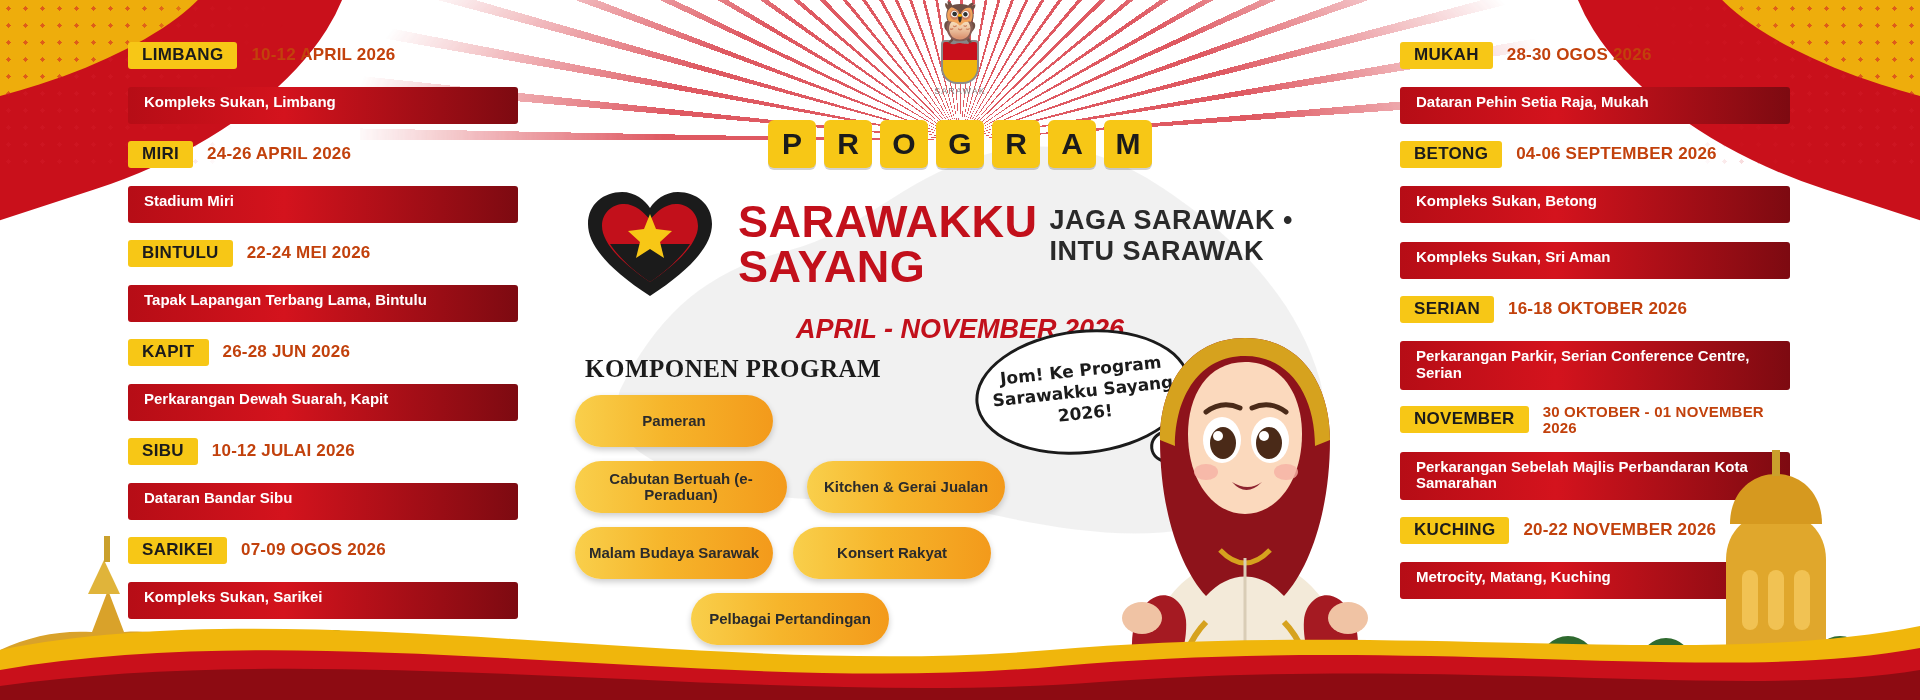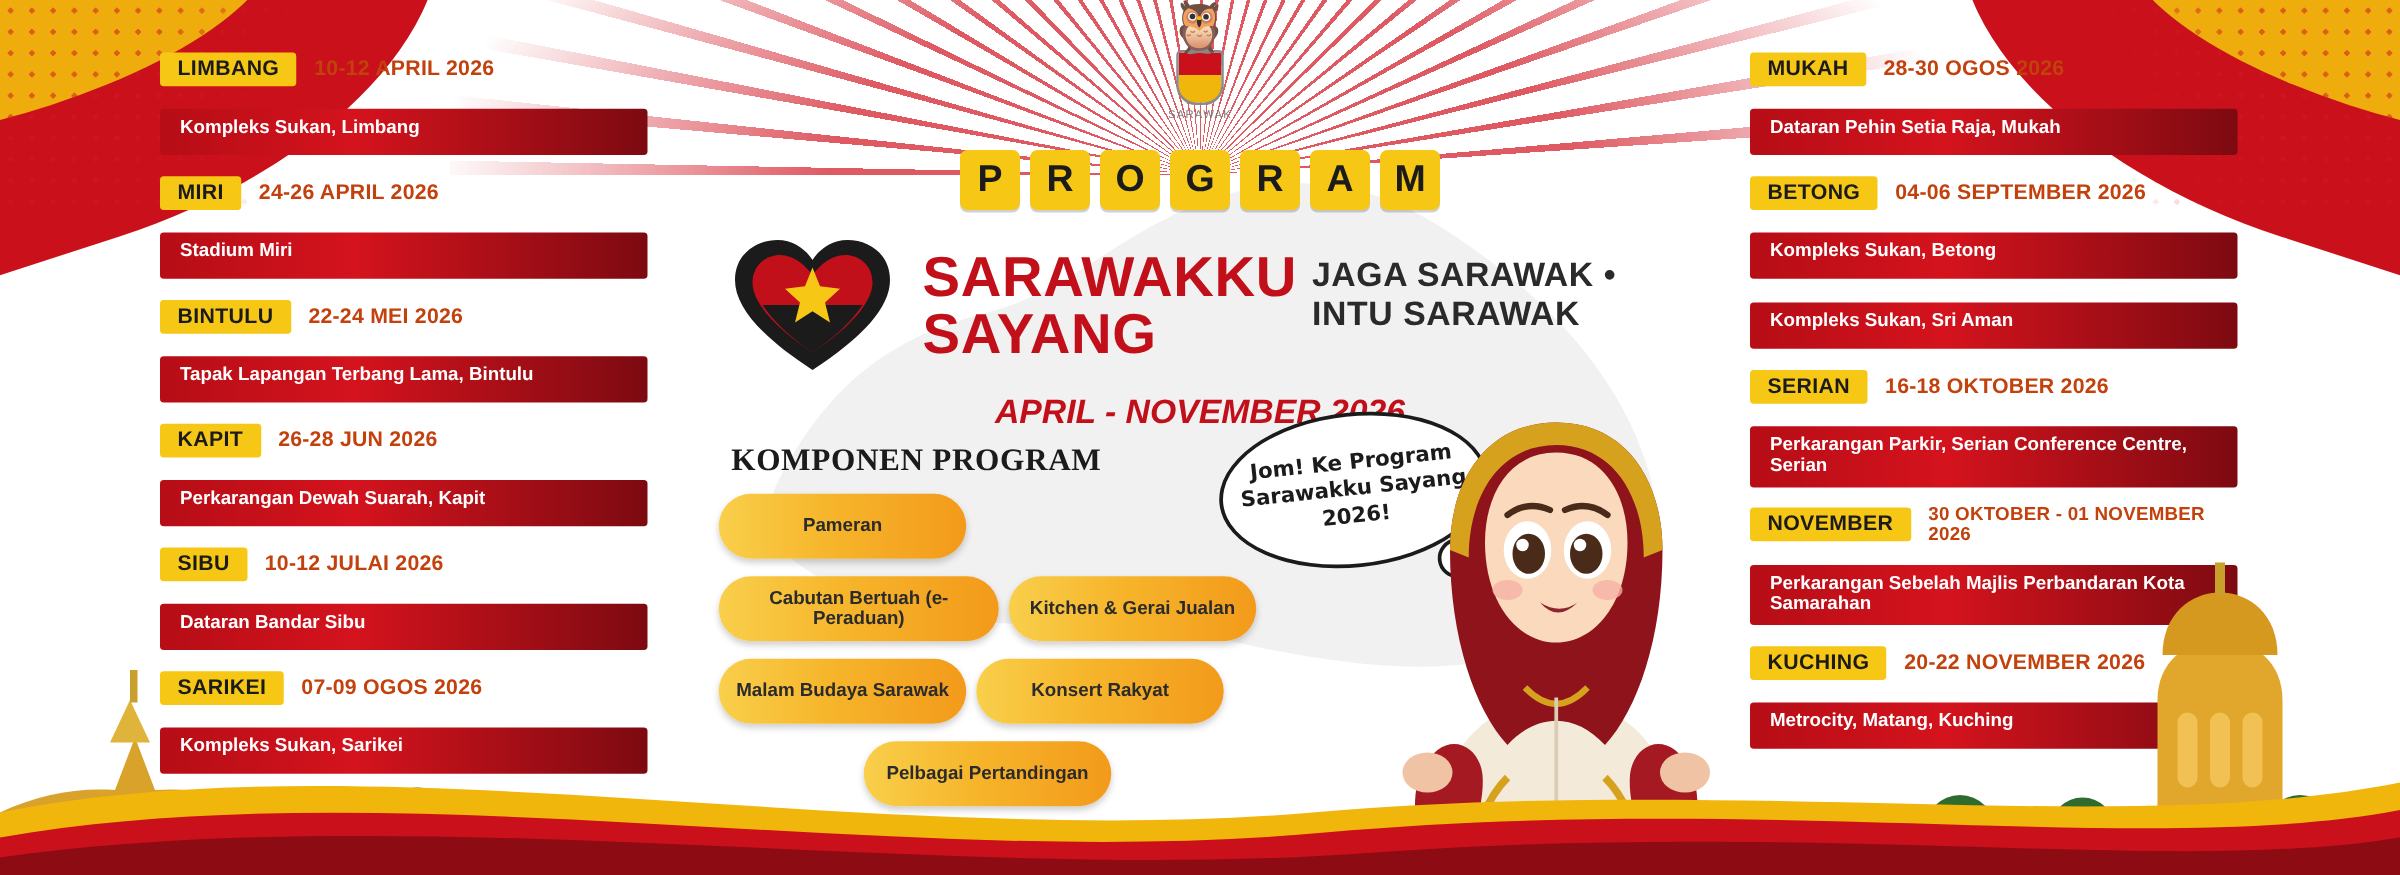--- a/index.html
+++ b/index.html
@@ -67,21 +67,21 @@
   .komponen{position:absolute;left:575px;top:355px;width:430px;}
   .kom-title{font-size:25px;font-weight:800;color:#1b1b1b;letter-spacing:.5px;margin-bottom:12px;padding-left:10px;font-family:Liberation Serif, serif;}
   .pills{display:flex;flex-wrap:wrap;gap:14px 16px;}
   .pill{
     min-width:170px;height:52px;border-radius:26px;
     background:linear-gradient(90deg,#f9cf4b 0%, #f6b52b 45%, #f39a1b 100%);
     display:flex;align-items:center;justify-content:center;text-align:center;
     font-weight:700;font-size:15px;color:#2b2b2b;line-height:1.1;padding:0 14px;
     box-shadow:0 3px 6px rgba(0,0,0,.2);
   }
-  .pills .row{display:flex;gap:8px;width:100%;}
+  .pills .row{display:flex;gap:20px;width:100%;}
   .pills .center-row{justify-content:center;}
 
   
   .col{position:absolute;top:42px;width:390px;}
   .col.left{left:128px;}
   .col.right{left:1400px;}
   .card{margin-bottom:17px;position:relative;}
   .card .head{display:flex;align-items:center;gap:14px;height:26px;}
   .tag{
     background:#f7c716;color:#1b1b1b;font-weight:800;font-size:17px;

